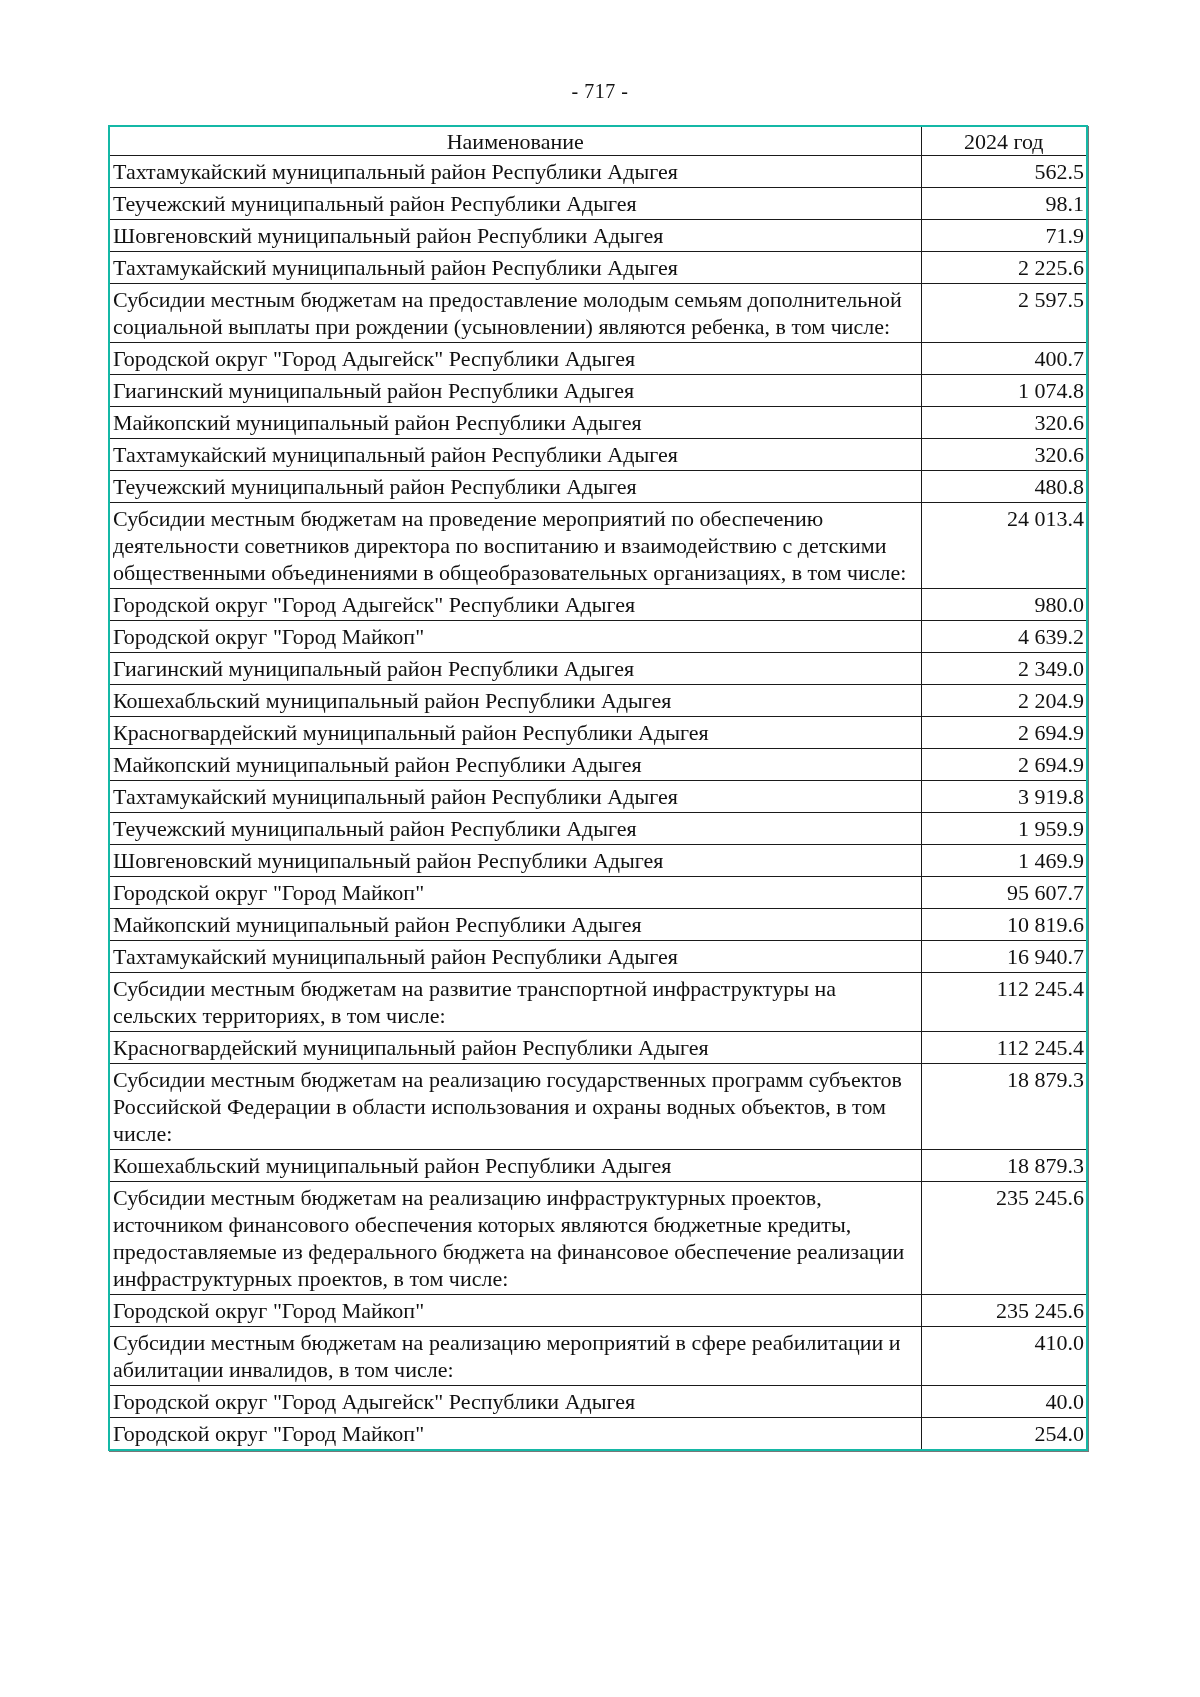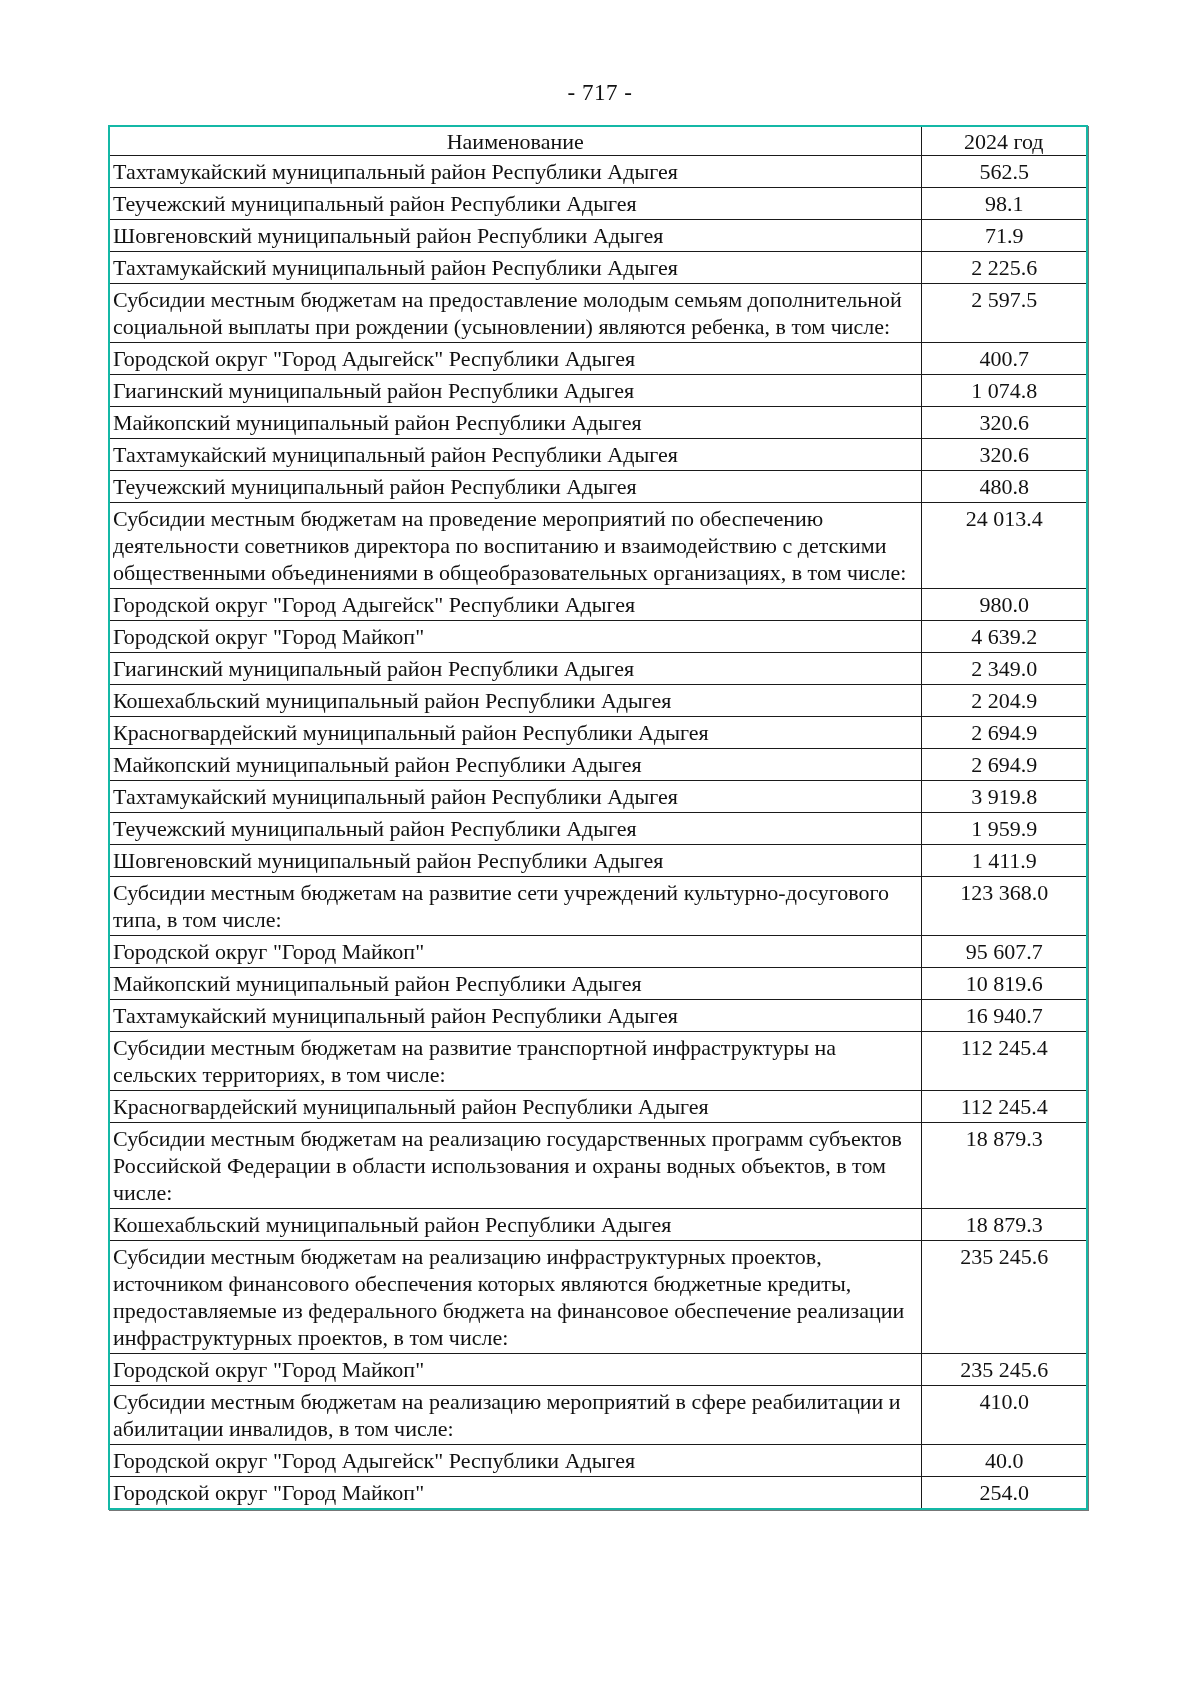--- a/index.html
+++ b/index.html
@@ -14,21 +14,21 @@
     overflow: hidden;
     font-family: "Liberation Serif", "DejaVu Serif", serif;
     color: #111111;
   }
   .page-number {
     position: absolute;
     top: 80px;
     left: 0;
     width: 1200px;
     text-align: center;
-    font-size: 23px;
+    font-size: 20px;
     letter-spacing: 0.5px;
   }
   .doc-table {
     position: absolute;
     top: 125px;
     left: 108px;
     width: 978px;
     border-collapse: collapse;
     table-layout: fixed;
     border: 2px solid #14b8a6;
@@ -44,21 +44,21 @@
     vertical-align: top;
     font-weight: normal;
     transform-origin: left top;
   }
   .doc-table th {
     text-align: center;
     padding-top: 1px;
     padding-bottom: 0px;
   }
   .doc-table td.val {
-    text-align: center;
+    text-align: right;
     padding-right: 2px;
     white-space: nowrap;
   }
 </style>
 </head>
 <body>
 
 <div class="page-number">- 717 -</div>
 
 <table class="doc-table">
@@ -144,25 +144,21 @@
       <tr>
         <td class="name">Тахтамукайский муниципальный район Республики Адыгея</td>
         <td class="val">3 919.8</td>
       </tr>
       <tr>
         <td class="name">Теучежский муниципальный район Республики Адыгея</td>
         <td class="val">1 959.9</td>
       </tr>
       <tr>
         <td class="name">Шовгеновский муниципальный район Республики Адыгея</td>
-        <td class="val">1 411.9</td>
-      </tr>
-      <tr>
-        <td class="name">Субсидии местным бюджетам на развитие сети учреждений культурно-досугового типа, в том числе:</td>
-        <td class="val">123 368.0</td>
+        <td class="val">1 469.9</td>
       </tr>
       <tr>
         <td class="name">Городской округ "Город Майкоп"</td>
         <td class="val">95 607.7</td>
       </tr>
       <tr>
         <td class="name">Майкопский муниципальный район Республики Адыгея</td>
         <td class="val">10 819.6</td>
       </tr>
       <tr>

